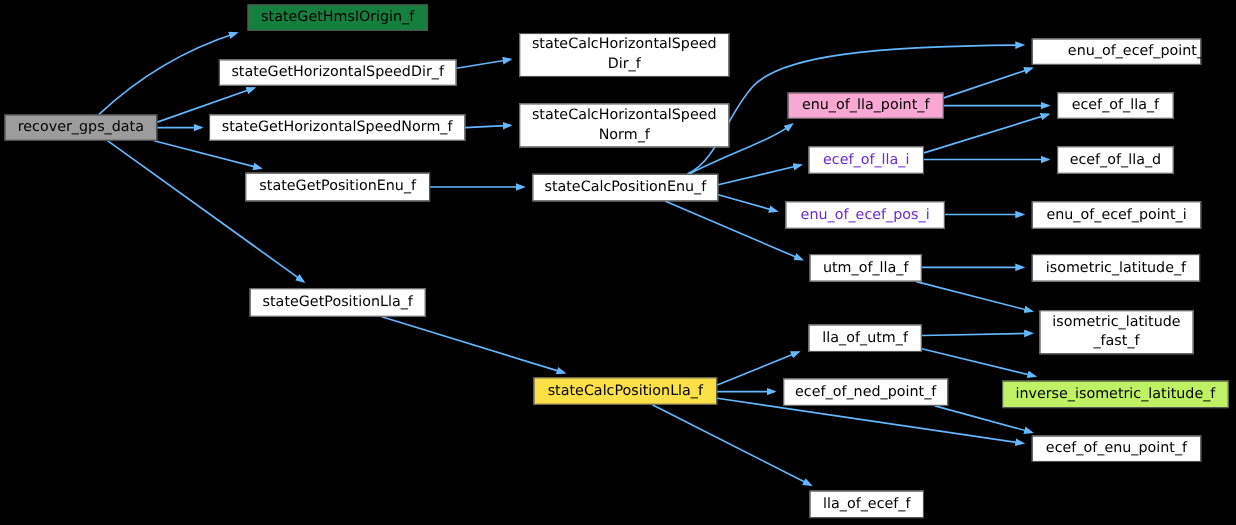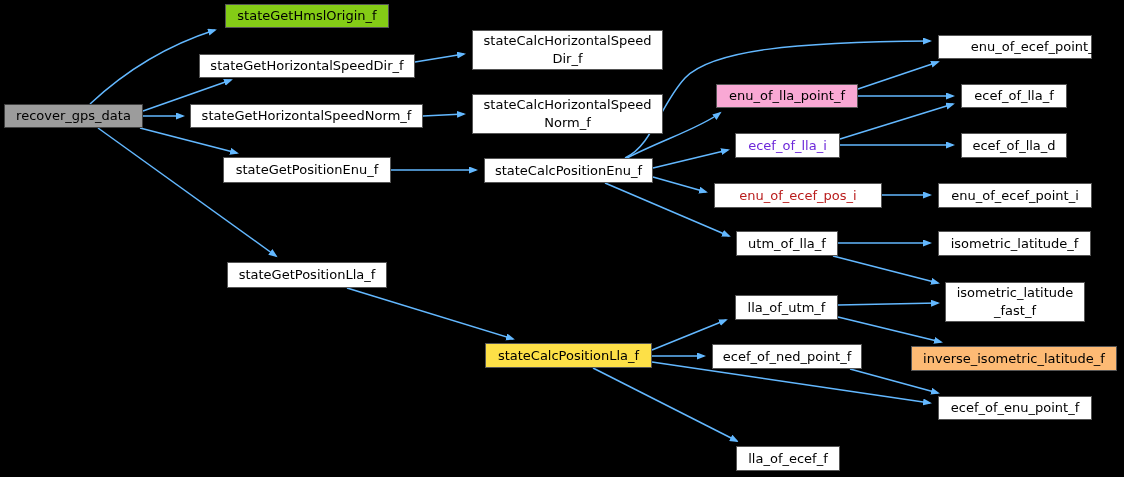--- a/index.html
+++ b/index.html
@@ -80,21 +80,21 @@
         <path d="M 652,356 L 704,356" class="edge" stroke="#63b8ff" marker-end="url(#arrow)"></path>
         <path d="M 652,362 L 930,403" class="edge" stroke="#63b8ff" marker-end="url(#arrow)"></path>
         <path d="M 593,368 L 737,441" class="edge" stroke="#63b8ff" marker-end="url(#arrow)"></path>
         <path d="M 850,369 L 938,393" class="edge" stroke="#63b8ff" marker-end="url(#arrow)"></path>
       </g>
   </svg>
   <div id="node-layer">
       <div class="node" style="left: 4px; top: 104px; width: 139px; height: 24px; background: rgb(156, 156, 156); border: 1px solid rgb(64, 64, 64); color: #000000;">
         <span class="node-line">recover_gps_data</span>
       </div>
-      <div class="node" style="left: 225px; top: 4px; width: 164px; height: 24px; background: #84cc16; border: 1px solid rgb(85, 85, 85); color: rgb(0, 0, 0);">
+      <div class="node" style="left: 225px; top: 4px; width: 164px; height: 24px; background: #15803d; border: 1px solid rgb(85, 85, 85); color: rgb(0, 0, 0);">
         <span class="node-line">stateGetHmslOrigin_f</span>
       </div>
       <div class="node" style="left: 199px; top: 54px; width: 216px; height: 24px; background: rgb(255, 255, 255); border: 1px solid rgb(85, 85, 85); color: rgb(0, 0, 0);">
         <span class="node-line">stateGetHorizontalSpeedDir_f</span>
       </div>
       <div class="node" style="left: 190px; top: 104px; width: 233px; height: 24px; background: rgb(255, 255, 255); border: 1px solid rgb(85, 85, 85); color: rgb(0, 0, 0);">
         <span class="node-line">stateGetHorizontalSpeedNorm_f</span>
       </div>
       <div class="node" style="left: 223px; top: 157px; width: 168px; height: 26px; background: rgb(255, 255, 255); border: 1px solid rgb(85, 85, 85); color: rgb(0, 0, 0);">
         <span class="node-line">stateGetPositionEnu_f</span>
@@ -115,21 +115,21 @@
       </div>
       <div class="node" style="left: 485px; top: 343px; width: 167px; height: 25px; background: #fde047; border: 1px solid rgb(85, 85, 85); color: rgb(0, 0, 0);">
         <span class="node-line">stateCalcPositionLla_f</span>
       </div>
       <div class="node" style="left: 716px; top: 84px; width: 142px; height: 24px; background: #f9a8d4; border: 1px solid rgb(85, 85, 85); color: rgb(0, 0, 0);">
         <span class="node-line">enu_of_lla_point_f</span>
       </div>
       <div class="node" style="left: 735px; top: 133px; width: 105px; height: 25px; background: rgb(255, 255, 255); border: 1px solid rgb(85, 85, 85); color: #6d28d9;">
         <span class="node-line">ecef_of_lla_i</span>
       </div>
-      <div class="node" style="left: 714px; top: 183px; width: 168px; height: 25px; background: rgb(255, 255, 255); border: 1px solid rgb(85, 85, 85); color: #b91c1c;">
+      <div class="node" style="left: 714px; top: 183px; width: 145px; height: 25px; background: rgb(255, 255, 255); border: 1px solid rgb(85, 85, 85); color: #6d28d9;">
         <span class="node-line">enu_of_ecef_pos_i</span>
       </div>
       <div class="node" style="left: 736px; top: 231px; width: 102px; height: 25px; background: rgb(255, 255, 255); border: 1px solid rgb(85, 85, 85); color: rgb(0, 0, 0);">
         <span class="node-line">utm_of_lla_f</span>
       </div>
       <div class="node" style="left: 735px; top: 295px; width: 103px; height: 25px; background: rgb(255, 255, 255); border: 1px solid rgb(85, 85, 85); color: rgb(0, 0, 0);">
         <span class="node-line">lla_of_utm_f</span>
       </div>
       <div class="node" style="left: 712px; top: 344px; width: 150px; height: 25px; background: rgb(255, 255, 255); border: 1px solid rgb(85, 85, 85); color: rgb(0, 0, 0);">
         <span class="node-line">ecef_of_ned_point_f</span>
@@ -149,20 +149,20 @@
       <div class="node" style="left: 938px; top: 183px; width: 154px; height: 25px; background: rgb(255, 255, 255); border: 1px solid rgb(85, 85, 85); color: rgb(0, 0, 0);">
         <span class="node-line">enu_of_ecef_point_i</span>
       </div>
       <div class="node" style="left: 938px; top: 231px; width: 153px; height: 25px; background: rgb(255, 255, 255); border: 1px solid rgb(85, 85, 85); color: rgb(0, 0, 0);">
         <span class="node-line">isometric_latitude_f</span>
       </div>
       <div class="node" style="left: 945px; top: 282px; width: 140px; height: 40px; background: rgb(255, 255, 255); border: 1px solid rgb(85, 85, 85); color: rgb(0, 0, 0);">
         <span class="node-line">isometric_latitude</span>
         <span class="node-line">_fast_f</span>
       </div>
-      <div class="node" style="left: 911px; top: 346px; width: 206px; height: 25px; background: #fdba74; border: 1px solid rgb(85, 85, 85); color: rgb(0, 0, 0);">
+      <div class="node" style="left: 911px; top: 346px; width: 206px; height: 25px; background: #bef264; border: 1px solid rgb(85, 85, 85); color: rgb(0, 0, 0);">
         <span class="node-line">inverse_isometric_latitude_f</span>
       </div>
       <div class="node" style="left: 938px; top: 396px; width: 154px; height: 24px; background: rgb(255, 255, 255); border: 1px solid rgb(85, 85, 85); color: rgb(0, 0, 0);">
         <span class="node-line">ecef_of_enu_point_f</span>
       </div>
     </div>
 </div>
 
 </body></html>

